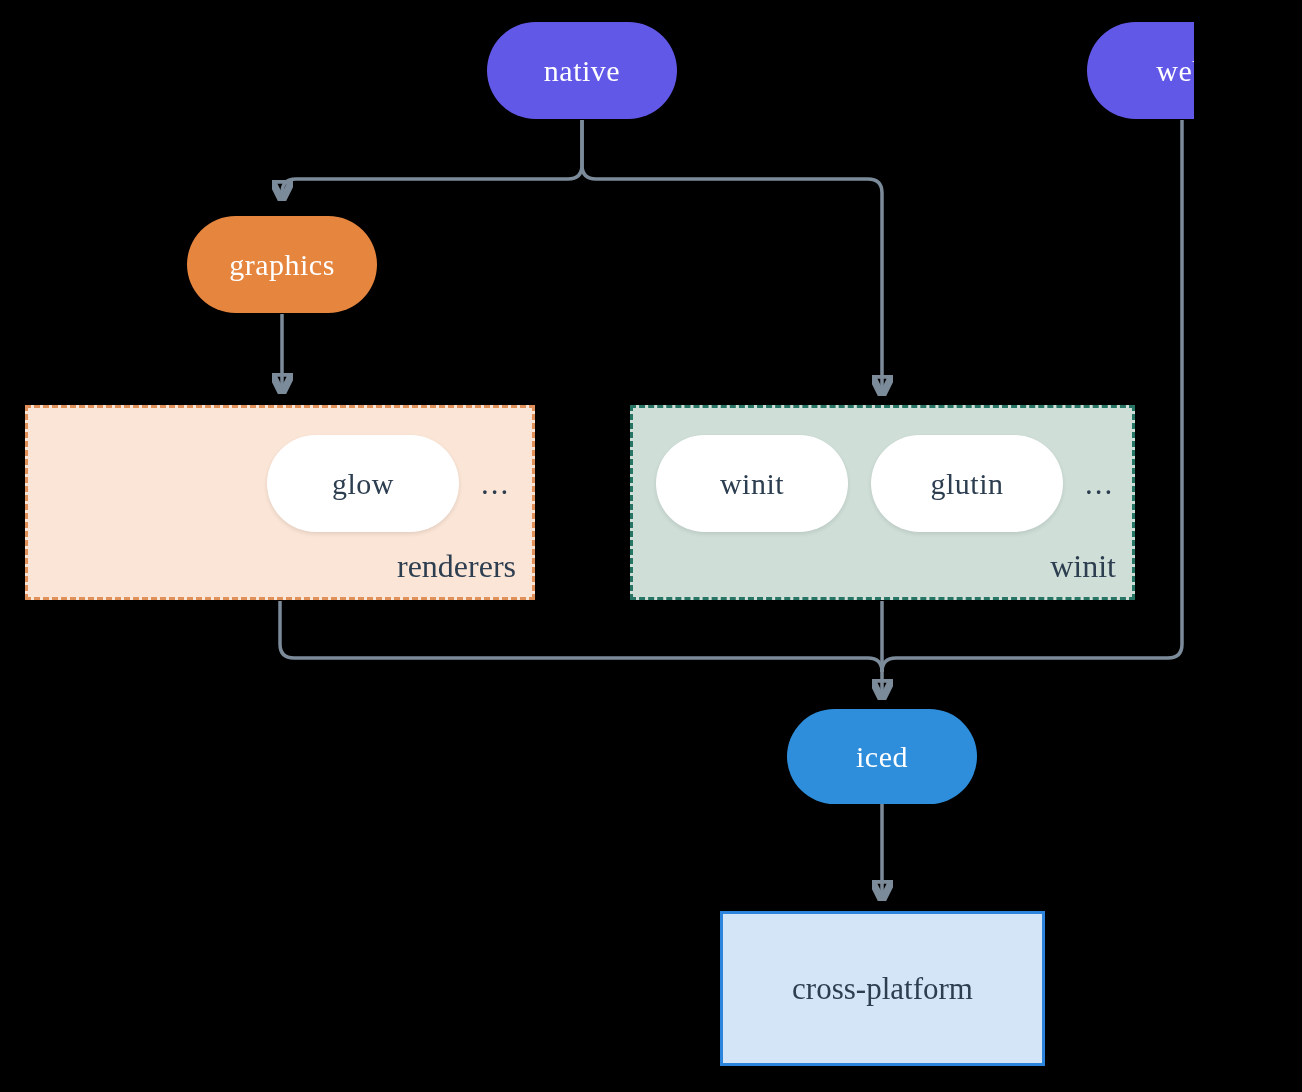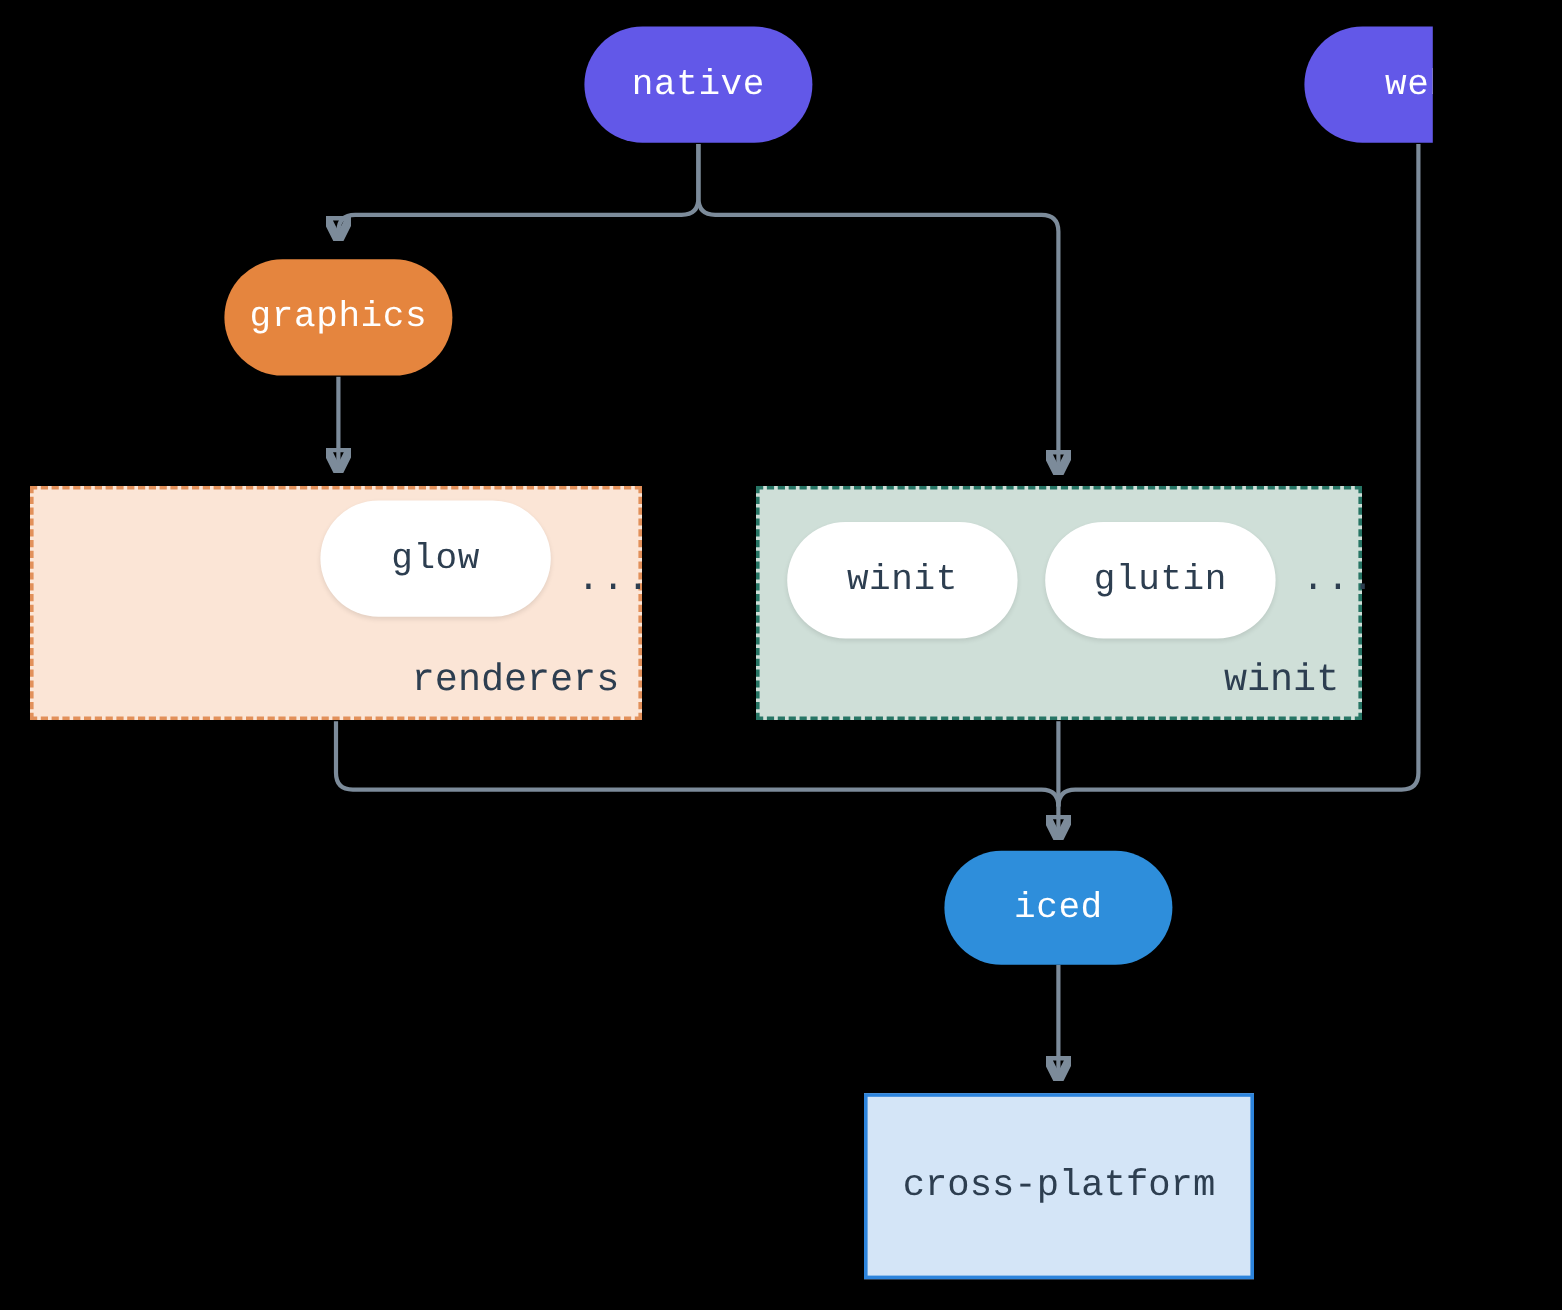--- a/index.html
+++ b/index.html
@@ -15,21 +15,21 @@
     --shells-fill:#cfdfd8;
     --shells-border:#277565;
     --app-fill:#d4e5f7;
     --app-border:#2d84dc;
   }
   html,body{margin:0;padding:0;background:var(--bg);}
   .canvas{
     position:relative;
     width:1194px;height:1092px;
     background:var(--bg);
-    font-family:Liberation Mono, monospace;
+    font-family:Liberation Serif, serif;
     overflow:hidden;
   }
   .edges{position:absolute;left:0;top:0;width:1302px;height:1092px;}
   .edges path{fill:none;stroke:var(--edge);stroke-width:3.5px;}
   .pill{
     position:absolute;
     display:flex;align-items:center;justify-content:center;
     border-radius:49px;
     font-size:30px;
     letter-spacing:0.5px;
@@ -94,21 +94,21 @@
 
   <div class="pill primary graphics" style="left:187px;top:216px;width:190px;height:97px;">
     <span>graphics</span>
   </div>
 
   <div class="pill primary web" style="left:1087px;top:22px;width:190px;height:97px;">
     <span>web</span>
   </div>
 
   <div class="group renderers" style="left:25px;top:405px;width:510px;height:195px;">
-    <div class="pill white" style="left:239px;top:9px;width:192px;height:97px;">
+    <div class="pill white" style="left:239px;top:27px;width:192px;height:97px;">
       <span>glow</span>
     </div>
     <div class="dots" style="left:453px;">...</div>
     <div class="group-label">renderers</div>
   </div>
 
   <div class="group shells" style="left:630px;top:405px;width:505px;height:195px;">
     <div class="pill white" style="left:23px;top:27px;width:192px;height:97px;">
       <span>winit</span>
     </div>

